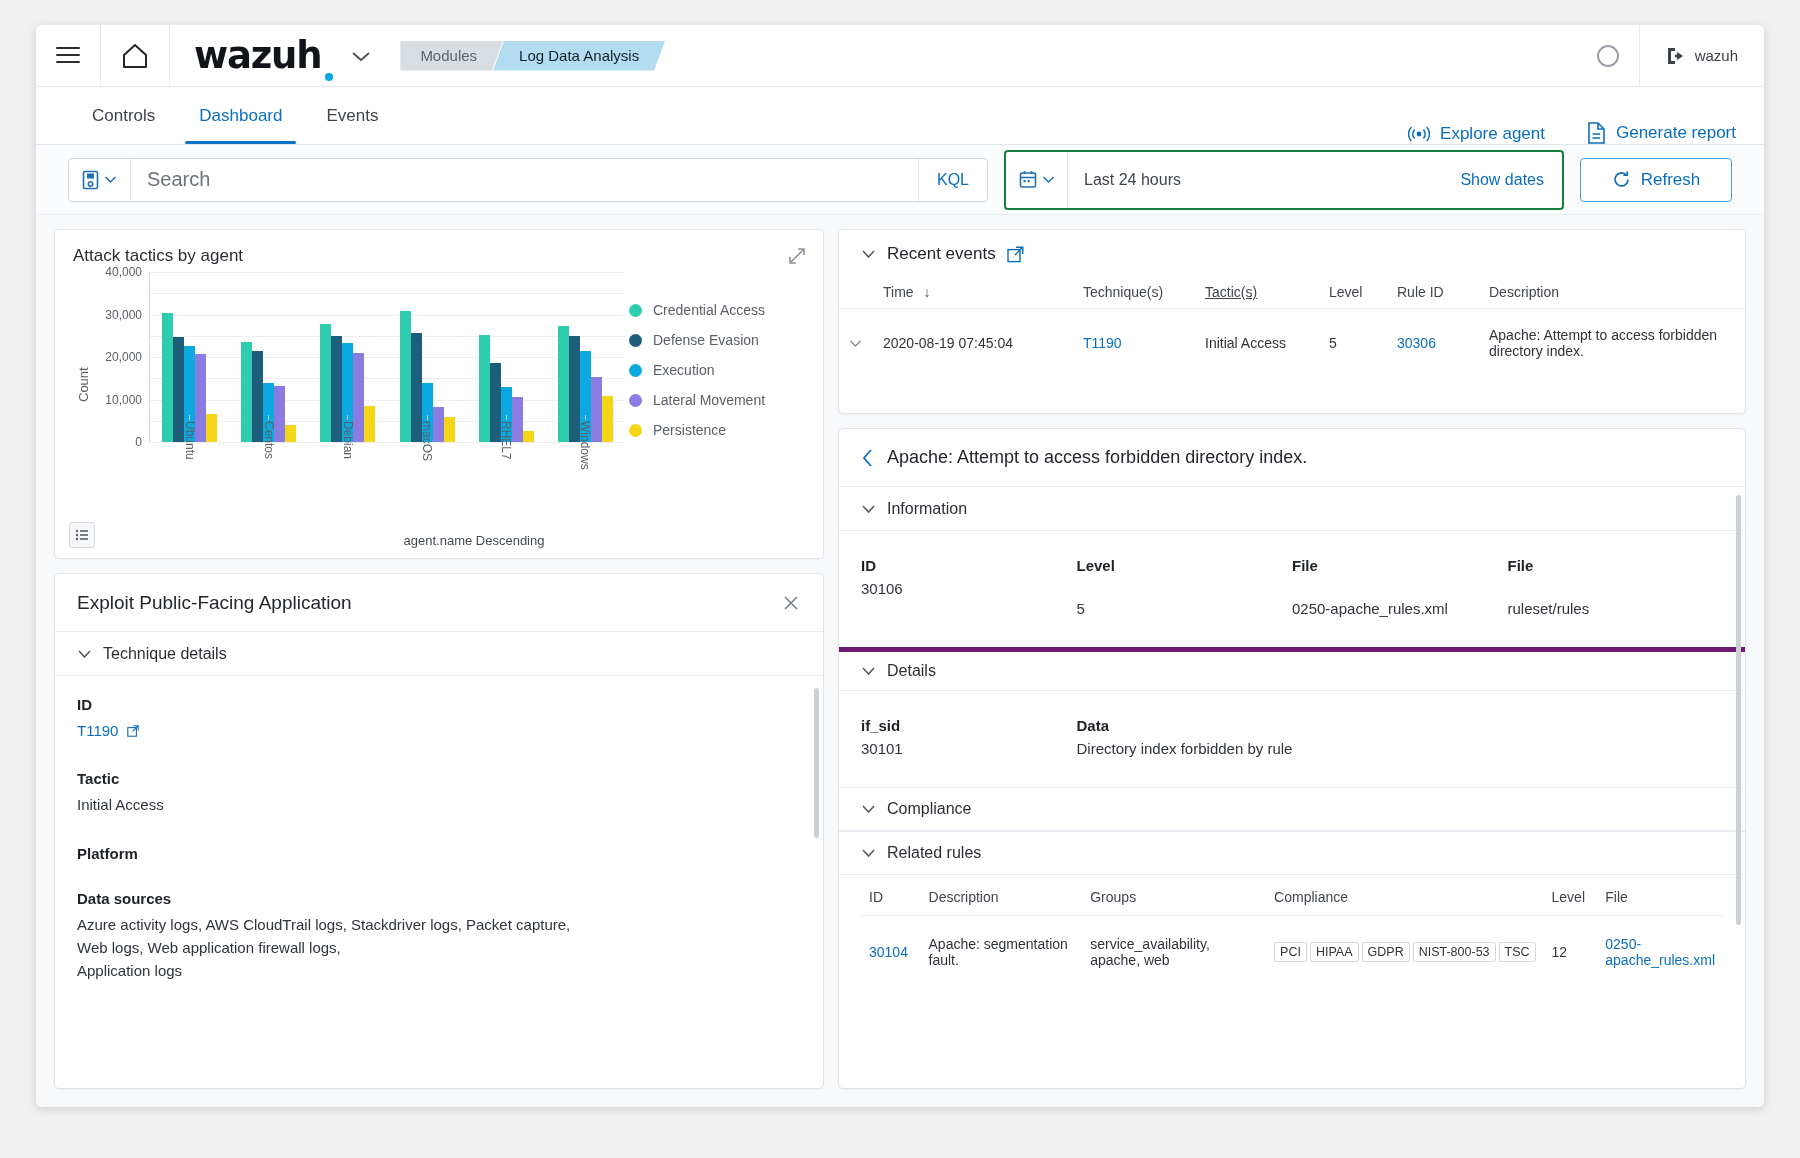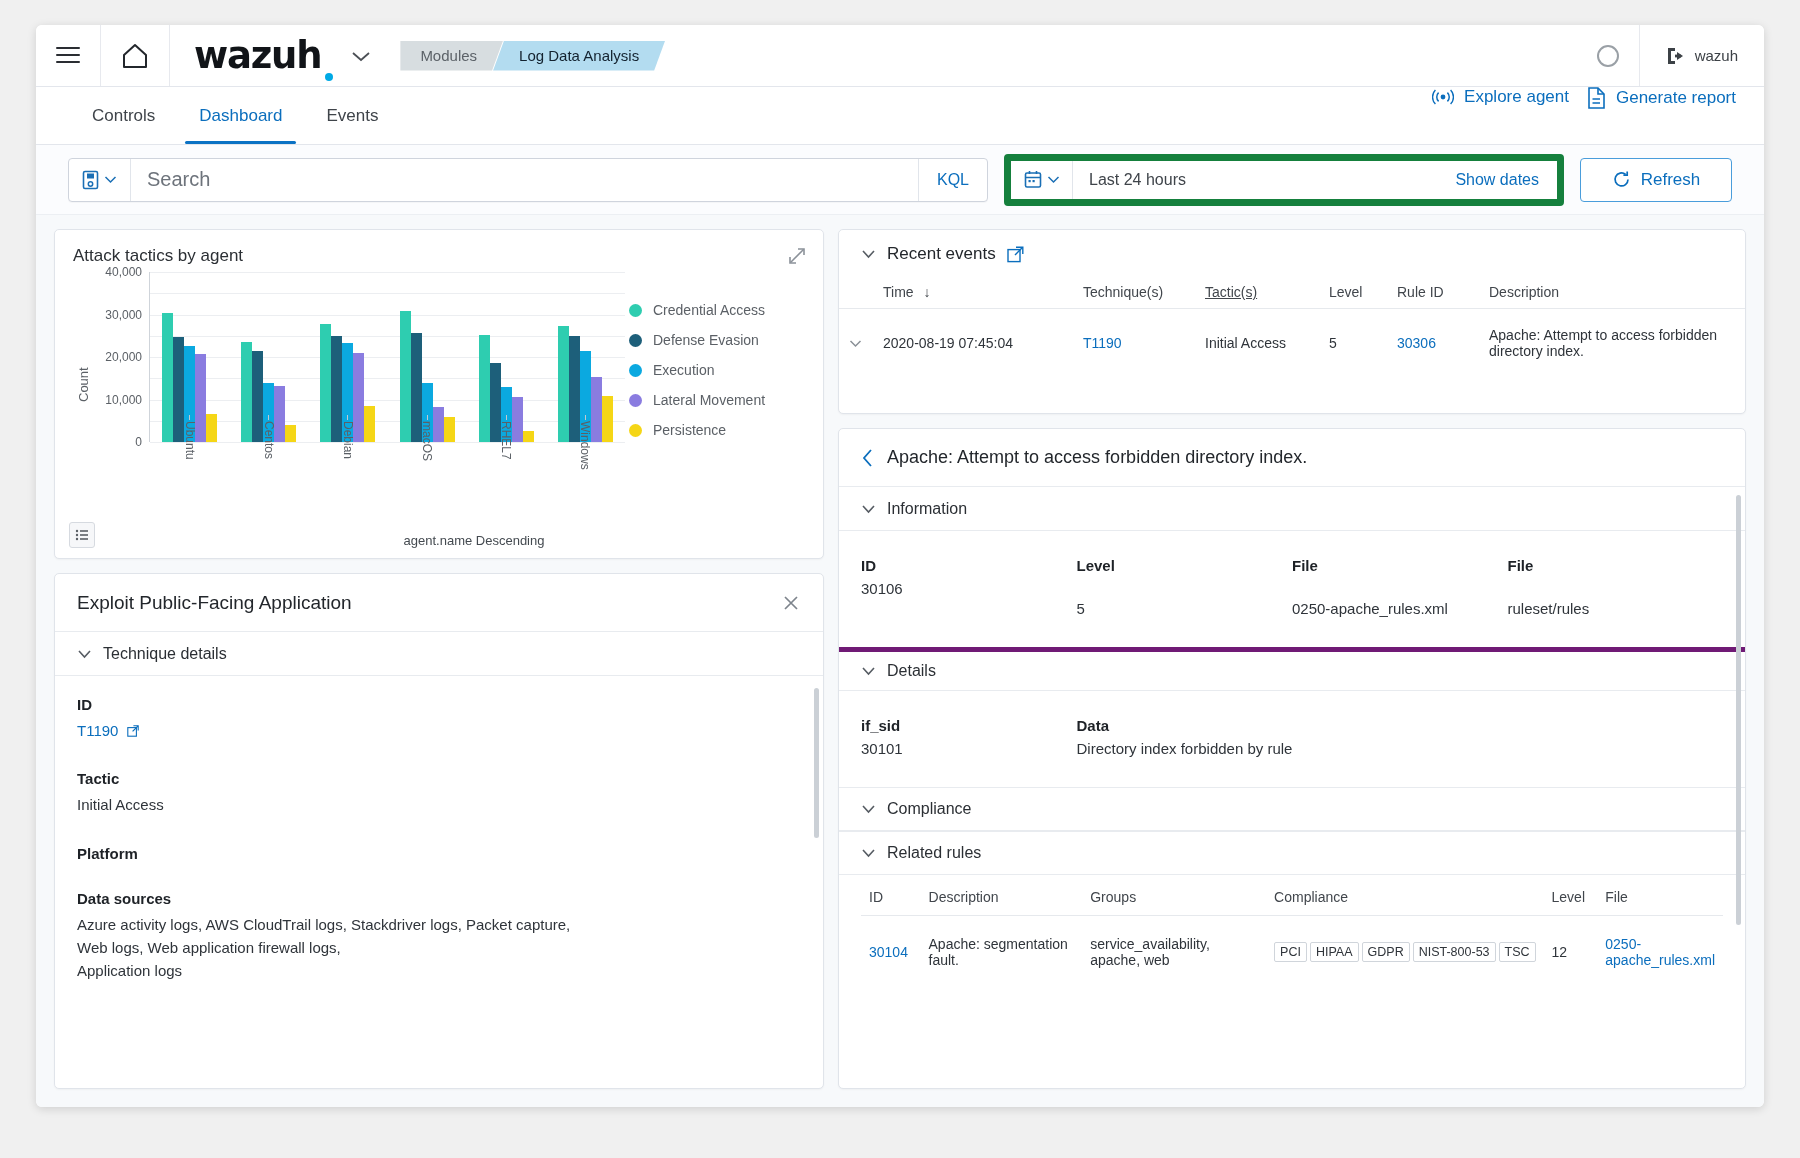--- a/index.html
+++ b/index.html
@@ -82,21 +82,21 @@
   .tab {
     display: flex; align-items: center; padding: 0 22px;
     font-size: 17px; color: #3f444a; position: relative;
   }
   .tab.active { color: #0b6ebd; font-weight: 400; }
   .tab.active:after {
     content: ''; position: absolute; left: 8px; right: 8px; bottom: 0;
     height: 3px; background: #0b72c4; border-radius: 2px;
   }
   .nav-spacer { flex: 1; }
-  .navlinks { display: flex; align-items: flex-start; gap: 18px; }
+  .navlinks { display: flex; align-items: flex-end; gap: 42px; }
   .navlink { display: flex; align-items: center; gap: 10px; color: #0b6ebd; font-size: 17px; }
 
   
   .searchrow {
     flex: 0 0 70px; display: flex; align-items: center; gap: 16px;
     padding: 0 32px; background: #fbfcfe;
     border-bottom: 1px solid #eceff3;
   }
   .searchbox {
     flex: 1 1 auto; height: 44px; display: flex; align-items: center;
@@ -104,22 +104,22 @@
     box-shadow: 0 1px 1px rgba(0,0,0,.03);
   }
   .sb-left {
     width: 62px; height: 100%; display: flex; align-items: center;
     justify-content: center; gap: 5px; border-right: 1px solid #e1e5eb;
     color: #1a6fb5;
   }
   .sb-input { flex: 1; padding: 0 16px; font-size: 20px; color: #6d737b; }
   .sb-kql { padding: 8px 18px; font-size: 16px; color: #0b6ebd; border-left: 1px solid #e1e5eb; height: 100%; display: flex; align-items: center; }
   .datebox {
-    flex: 0 0 560px; height: 52px; display: flex; align-items: center;
-    background: #fff; border: 7px solid #15803d; border-radius: 4px;
+    flex: 0 0 560px; height: 60px; display: flex; align-items: center;
+    background: #fff; border: 2px solid #15803d; border-radius: 4px;
   }
   .db-left {
     width: 62px; height: 100%; display: flex; align-items: center;
     justify-content: center; gap: 5px; border-right: 1px solid #e1e5eb; color: #1a6fb5;
   }
   .db-val { flex: 1; padding: 0 16px; font-size: 16px; color: #3f444a; }
   .db-show { padding: 0 18px; font-size: 16px; color: #0b6ebd; }
   .refresh-btn {
     flex: 0 0 152px; height: 44px; display: flex; align-items: center;
     justify-content: center; gap: 10px;

